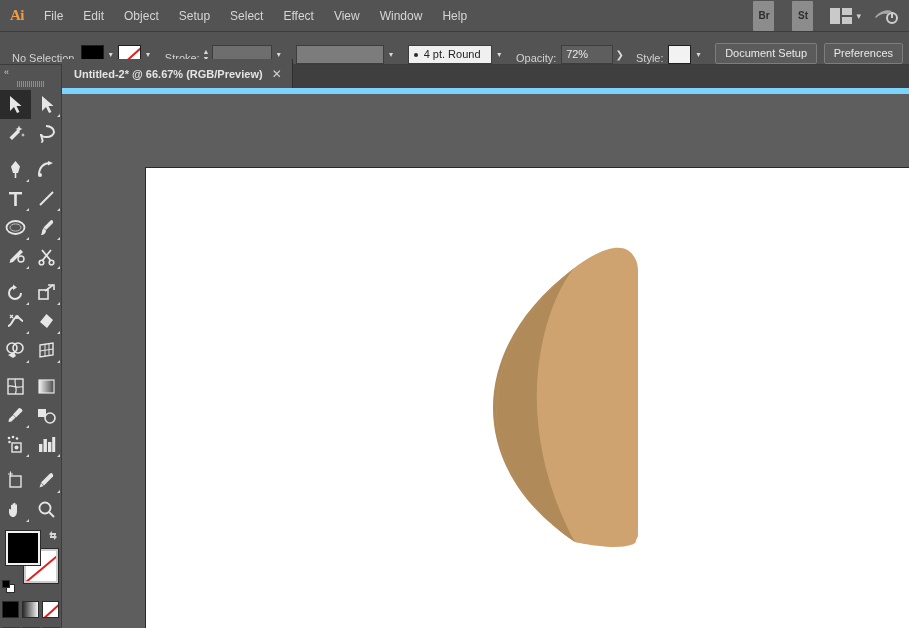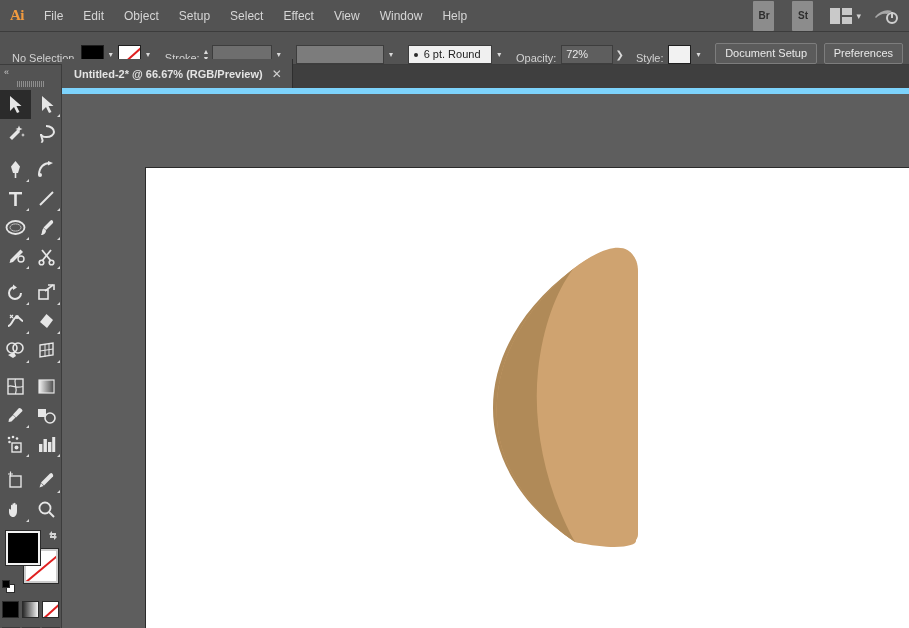--- a/index.html
+++ b/index.html
@@ -249,21 +249,21 @@
     <div class="field field-empty" placeholder=""></div>
     <div class="dd-arrow">▾</div>
 
     <div class="sep"></div>
     <div class="field field-wide"></div>
     <div class="dd-arrow">▾</div>
 
     <div class="sep"></div>
     <div class="brush-field">
       <span class="brush-dot"></span>
-      <span>6 pt. Round</span>
+      <span>4 pt. Round</span>
     </div>
     <div class="dd-arrow">▾</div>
 
     <div class="sep"></div>
     <div class="cb-label">Opacity:</div>
     <div style="width:5px;"></div>
     <div class="opacity-val">72%</div>
     <div class="flyout">❯</div>
 
     <div class="sep"></div>

